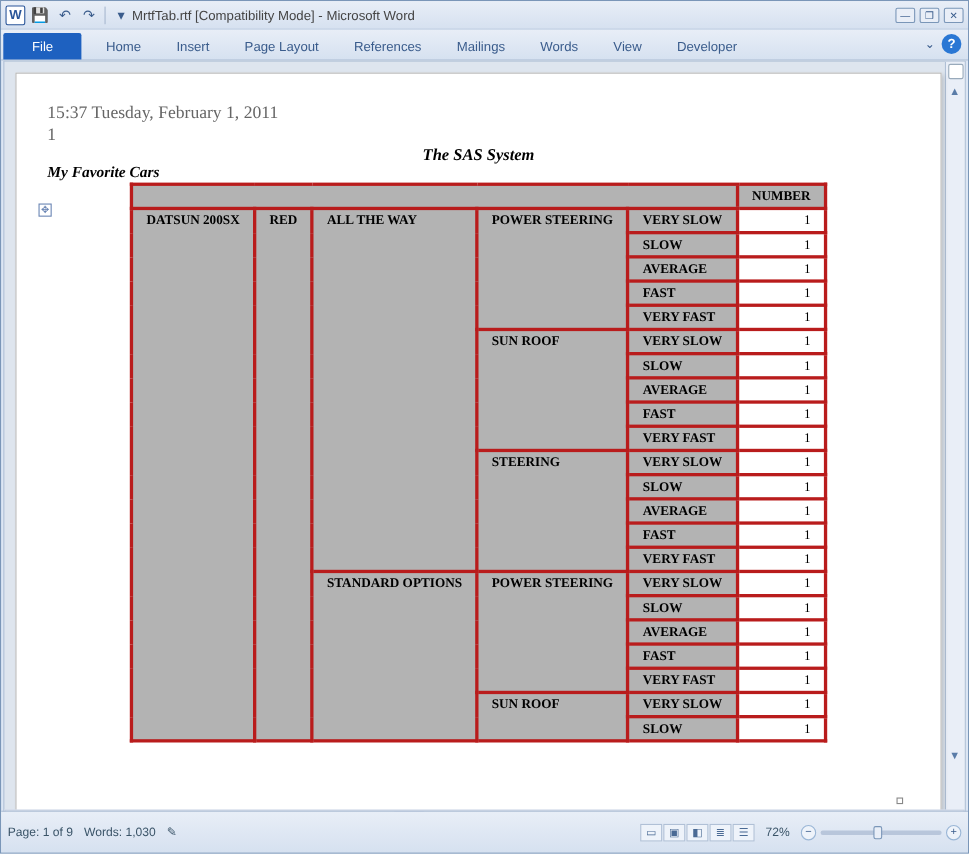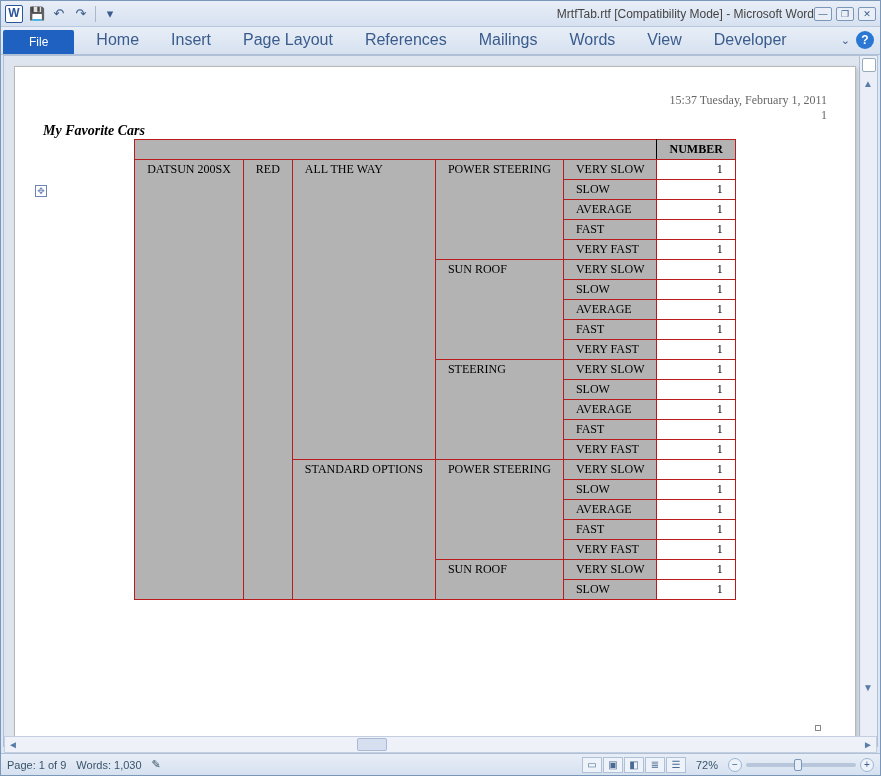--- a/index.html
+++ b/index.html
@@ -38,21 +38,21 @@
   .qat { display:flex; align-items:center; gap:2px; }
   .qat-btn {
     width: 20px; height: 20px;
     display:flex; align-items:center; justify-content:center;
     color:#3a5c8c;
     font-size: 13px;
   }
   .qat-sep { width:1px; height:16px; background:#a8b8cf; margin:0 2px;}
   .title-text {
     flex: 1;
-    text-align: right;
+    text-align: left;
     color: #444;
     font-size: 12px;
   }
   .win-controls { display:flex; gap:4px; }
   .win-btn {
     width:18px; height:14px;
     border:1px solid #7a96b8;
     border-radius:2px;
     background:#e9eef7;
     font-size:9px;
@@ -74,21 +74,21 @@
     background:#1e61c0;
     color:#fff;
     padding: 5px 26px;
     font-size: 12px;
     border-radius: 2px 2px 0 0;
     margin-right: 6px;
   }
   .tab {
     padding: 5px 16px;
     color:#3a5c8c;
-    font-size:16px;
+    font-size:12px;
   }
   .ribbon-right {
     position:absolute; right:6px; top:4px; display:flex; gap:6px; align-items:center;
   }
   .help-btn {
     width:18px; height:18px; border-radius:50%;
     background:#2a77d4; color:#fff; font-weight:bold; font-size:12px;
     display:flex; align-items:center; justify-content:center;
   }
   .caret-icon { color:#3a5c8c; font-size:11px;}
@@ -120,23 +120,23 @@
     box-shadow: 2px 2px 4px rgba(0,0,0,0.15);
     overflow:hidden;
   }
 
   .page-inner {
     padding: 26px 28px 0 28px;
     font-family: "Times New Roman", serif;
     color:#000;
   }
   .hdr-right {
-    text-align:right;
+    text-align:left;
     color:#666;
-    font-size:12px;
+    font-size:16px;
     line-height:1.25;
     font-family:Liberation Serif, serif;
   }
   .move-handle {
     position:absolute;
     left:20px; top:118px;
     width:12px; height:12px;
     border:1px solid #6a85b4;
     background:#fff;
     font-size:9px; line-height:10px; text-align:center; color:#6a85b4;
@@ -146,21 +146,21 @@
   .doc-sub1 { font-weight:bold; font-style:italic; font-size:14px; }
   .doc-sub2 { text-align:center; font-style:italic; font-size:13px; margin-bottom:10px;}
 
   table.sas {
     border-collapse: collapse;
     margin: 0 auto;
     font-family: "Times New Roman", serif;
     font-size: 12px;
   }
   table.sas td, table.sas th {
-    border: 1px solid #b91c1c;
+    border: 3px solid #b91c1c;
     padding: 2px 12px;
     vertical-align: top;
     background: #b3b3b3;
     white-space: nowrap;
   }
   table.sas .num {
     background:#fff;
     text-align:right;
     color:#000;
     width:56px;
@@ -168,21 +168,21 @@
   table.sas th.number {
     background:#b3b3b3;
     font-weight:bold;
     text-align:center;
   }
   table.sas td.blank-span {
     background:#b3b3b3;
     border-right:1px solid #000;
     height: 14px;
   }
-  .bold { font-weight:normal; }
+  .bold { font-weight:bold; }
 
   .continued {
     font-weight:bold;
     font-size:13px;
     margin-top:6px;
     margin-left:2px;
   }
   .end-dot {
     position:absolute;
     right:34px; bottom:16px;
@@ -203,21 +203,21 @@
   .harrow {
     width:16px; height:15px; display:flex; align-items:center; justify-content:center;
     color:#5a7ca8; font-size:10px;
   }
   .htrack { flex:1; position:relative; height:15px; }
   .hthumb { position:absolute; left:40%; top:1px; width:30px; height:13px; background:#d6dfef; border:1px solid #a8bad6; border-radius:2px; }
 
   
   .statusbar {
     position:absolute; left:0; right:0; bottom:0;
-    height:22px;
+    height:38px;
     background: linear-gradient(#e8eef7,#d6e1f0);
     border-top:1px solid #b0c0d6;
     display:flex; align-items:center;
     font-size:11px;
     color:#3a5468;
     padding: 0 6px;
     gap: 10px;
   }
   .status-spacer { flex:1; }
   .view-btns { display:flex; gap:1px; }
@@ -285,20 +285,21 @@
     <div class="vscroll-arrow" style="bottom:50px;">▼</div>
   </div>
 
   <div class="page">
     <div class="move-handle">✥</div>
     <div class="page-inner">
       <div class="hdr-right">
         <div>15:37  Tuesday, February 1, 2011</div>
         <div>1</div>
       </div>
+      <div class="doc-title">The SAS System</div>
       <div class="doc-sub1">My Favorite Cars</div>
 
       <table class="sas">
         <tbody>
             <tr>
           <td class="blank-span" colspan="5"></td>
           <th class="number">NUMBER</th>
         </tr>
 
         <tr>

